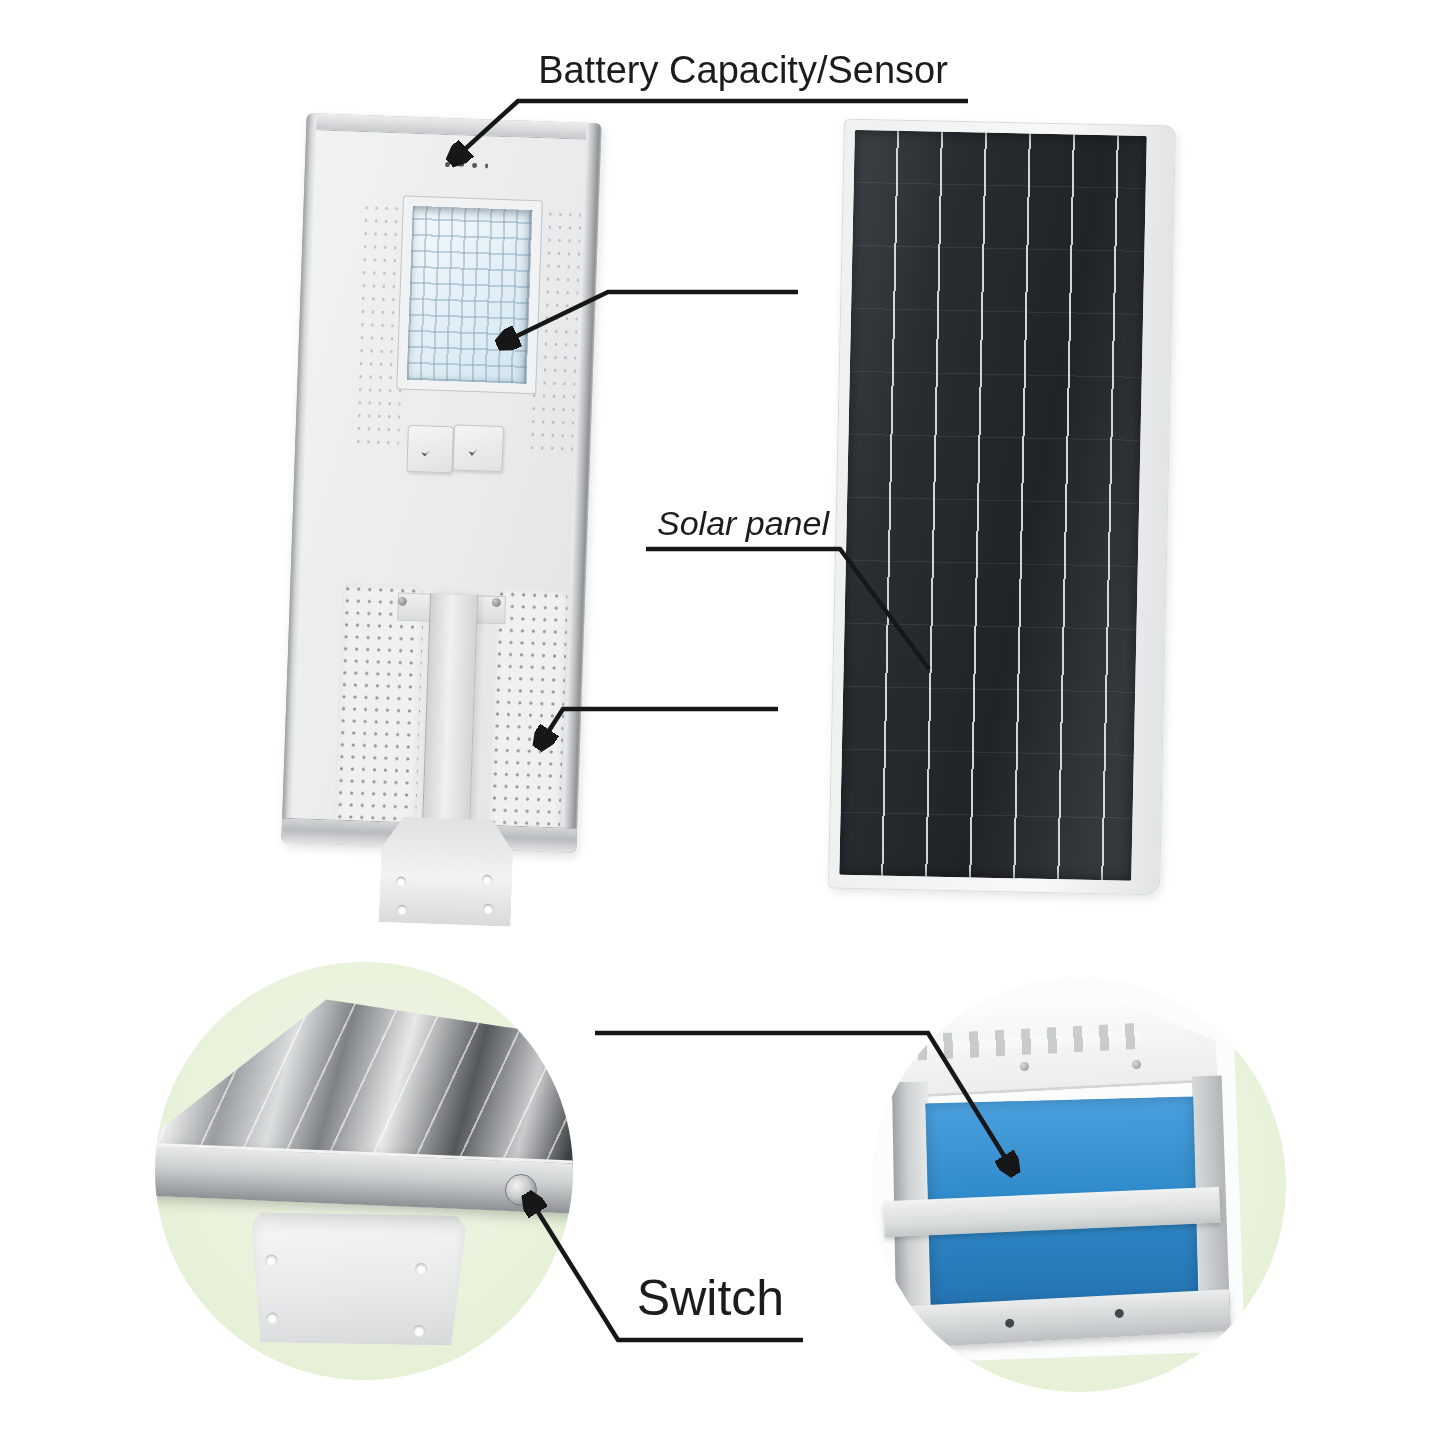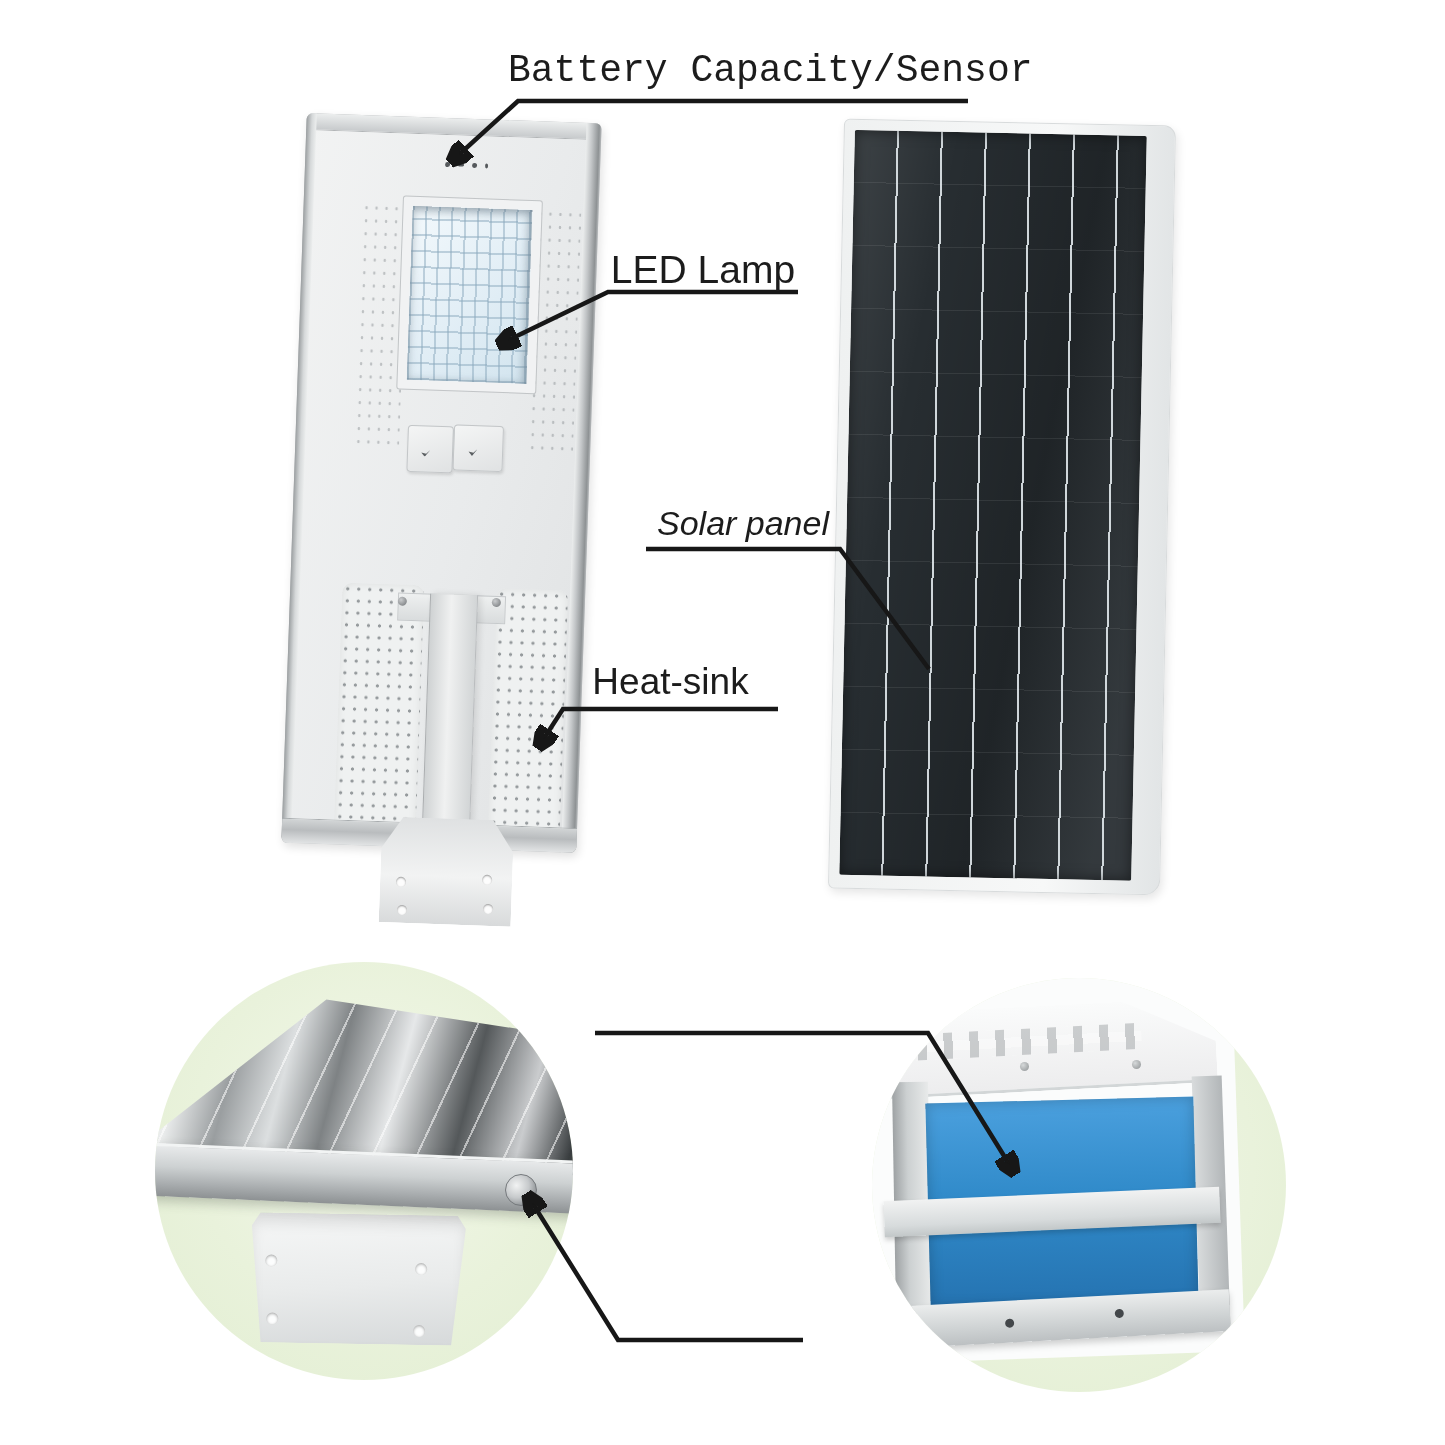--- a/index.html
+++ b/index.html
@@ -7,21 +7,21 @@
     position:relative;width:1445px;height:1445px;background:#fff;
     font-family:"Liberation Sans",sans-serif;overflow:hidden;
   }
   .abs{position:absolute;}
 
   
   .callout-label{
     position:absolute;text-align:center;color:var(--text-black,#1c1c1c);
     font-weight:400;line-height:1.05;white-space:nowrap;z-index:60;
   }
-  #label-battery-sensor{left:508px;top:51px;width:470px;font-size:38px;font-family:Liberation Mono, monospace;}
+  #label-battery-sensor{left:508px;top:51px;width:470px;font-size:38px;}
   #label-led-lamp{left:598px;top:250px;width:210px;font-size:39px;}
   #label-solar-panel{left:636px;top:506px;width:214px;font-size:34px;font-style:italic;}
   #label-heat-sink{left:553px;top:663px;width:235px;font-size:37px;}
   #label-lithium-battery{left:585px;top:964px;width:353px;font-size:47px;}
   #label-switch{left:608px;top:1272px;width:205px;font-size:50px;}
 
   #callout-svg{position:absolute;left:0;top:0;z-index:50;pointer-events:none;}
   #callout-svg path{fill:none;stroke:var(--line-black,#171717);stroke-width:4.5;stroke-linejoin:miter;}
 
   
@@ -224,16 +224,15 @@
     </defs>
     <path d="M 968 101 L 518 101 L 452 161" marker-end="url(#arrow)"></path>
     <path d="M 798 292 L 608 292 L 500 344" marker-end="url(#arrow)"></path>
     <path d="M 646 549 L 840 549 L 929 669"></path>
     <path d="M 778 709 L 563 709 L 539 746" marker-end="url(#arrow)"></path>
     <path d="M 595 1033 L 928 1033 L 1014 1172" marker-end="url(#arrow)"></path>
     <path d="M 803 1340 L 618 1340 L 528 1196" marker-end="url(#arrow)"></path>
   </svg>
 
   <div class="callout-label" id="label-battery-sensor">Battery Capacity/Sensor</div>
-  <div class="callout-label" id="label-led-lamp">LED Lamp</div>
   <div class="callout-label" id="label-solar-panel">Solar panel</div>
-  <div class="callout-label" id="label-heat-sink">Heat-sink</div>
+  <div class="callout-label" id="label-switch">Switch</div>
 </div>
 
 </body></html>

